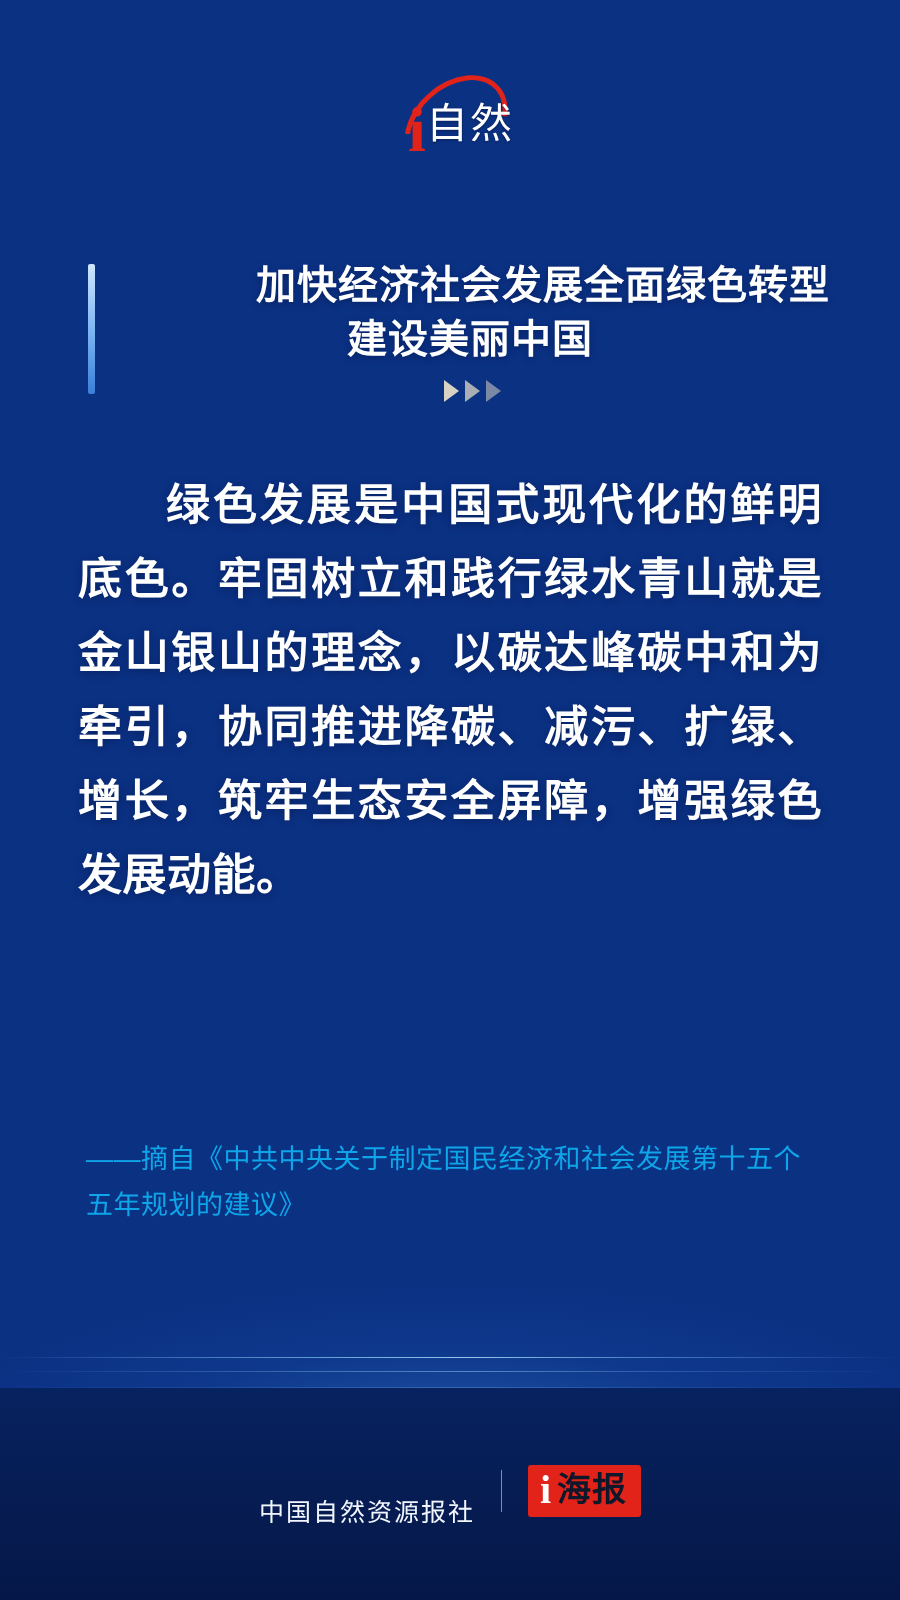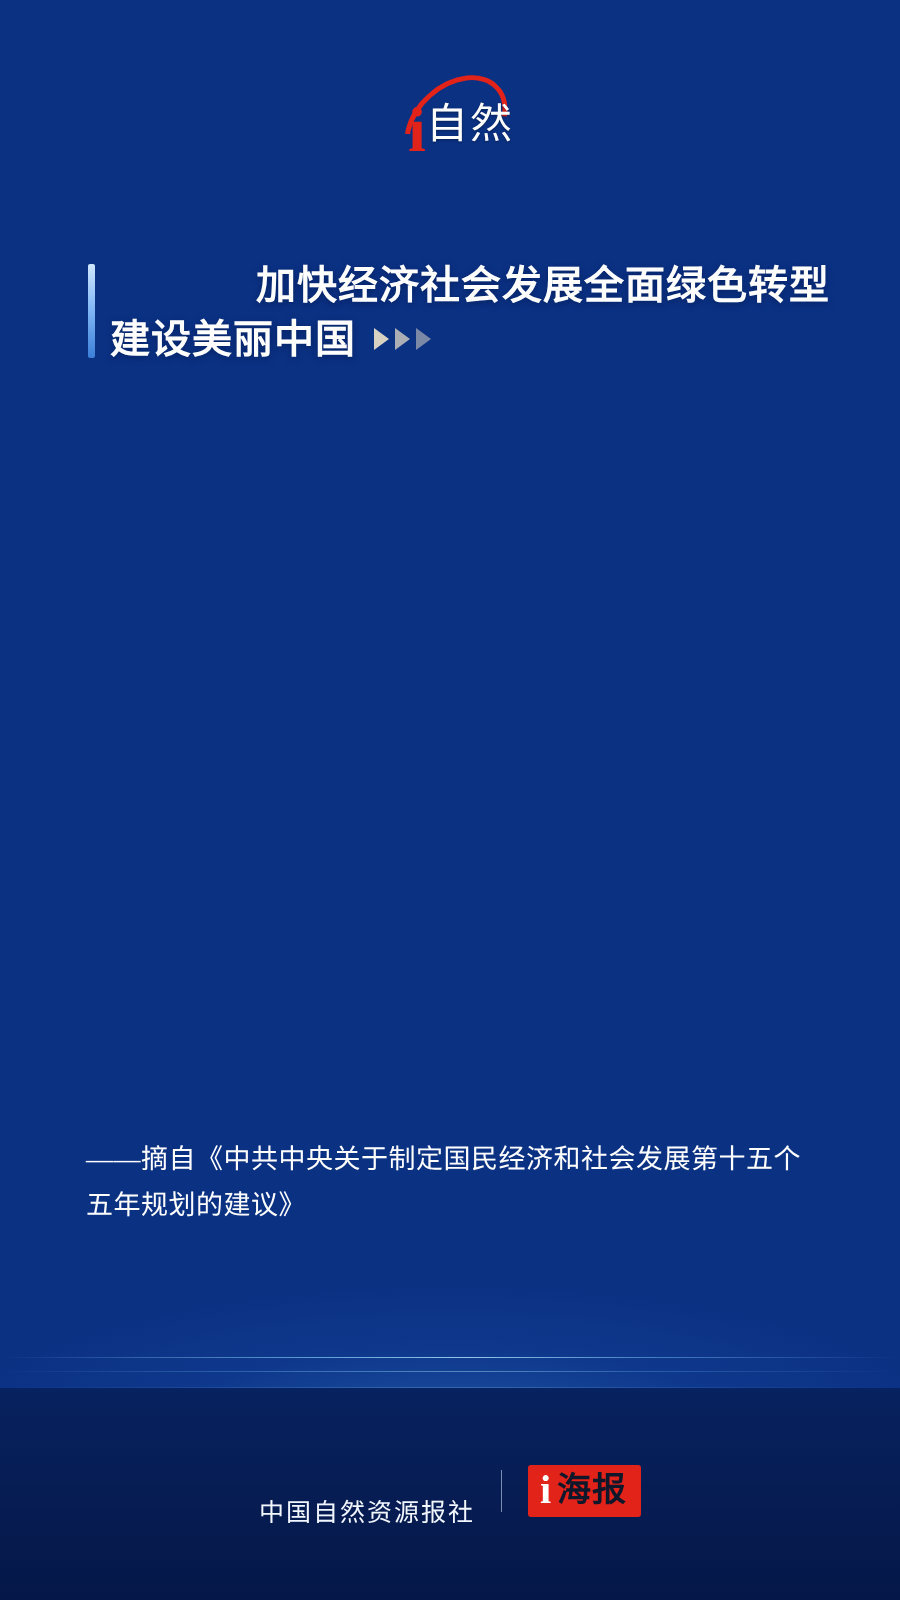--- a/index.html
+++ b/index.html
@@ -134,20 +134,21 @@
     color: #ffffff;
     letter-spacing: 1px;
     white-space: nowrap;
     text-shadow: 0 2px 6px rgba(0,20,70,0.5);
     text-align: right;
   }
   .headline-line.second {
     display: flex;
     align-items: center;
     gap: 14px;
+    flex-direction: column;
   }
   .arrows {
     display: inline-flex;
     gap: 6px;
     align-items: center;
     margin-left: 4px;
   }
   .arrows i {
     display: block;
     width: 0; height: 0;
@@ -175,24 +176,24 @@
     letter-spacing: 0.5px;
     text-shadow: 0 2px 8px rgba(0,18,60,0.45);
   }
 
   
   .source {
     position: absolute;
     top: 1136px;
     left: 86px;
     right: 86px;
-    font-family: Liberation Serif, serif;
+    font-family: Liberation Sans, sans-serif;
     font-size: 27px;
     line-height: 46px;
-    color: #ffffff;
+    color: #0ea5e9;
     letter-spacing: 0.5px;
   }
 
   
   .footer {
     position: absolute;
     left: 0;
     right: 0;
     bottom: 78px;
     height: 62px;
@@ -261,20 +262,21 @@
     <div class="headline-line second">
       <span>建设美丽中国</span>
       <span class="arrows">
         <i></i>
           <i></i>
           <i></i>
       </span>
     </div>
   </div>
 
+  <div class="quote">绿色发展是中国式现代化的鲜明底色。牢固树立和践行绿水青山就是金山银山的理念，以碳达峰碳中和为牵引，协同推进降碳、减污、扩绿、增长，筑牢生态安全屏障，增强绿色发展动能。</div>
 
   <div class="source">——摘自《中共中央关于制定国民经济和社会发展第十五个五年规划的建议》</div>
 
   <div class="footer">
     <div class="footer-org">中国自然资源报社</div>
     <div class="footer-sep"></div>
     <div class="footer-badge">
       <span class="bi">i</span>
       <span class="btxt">海报</span>
     </div>

